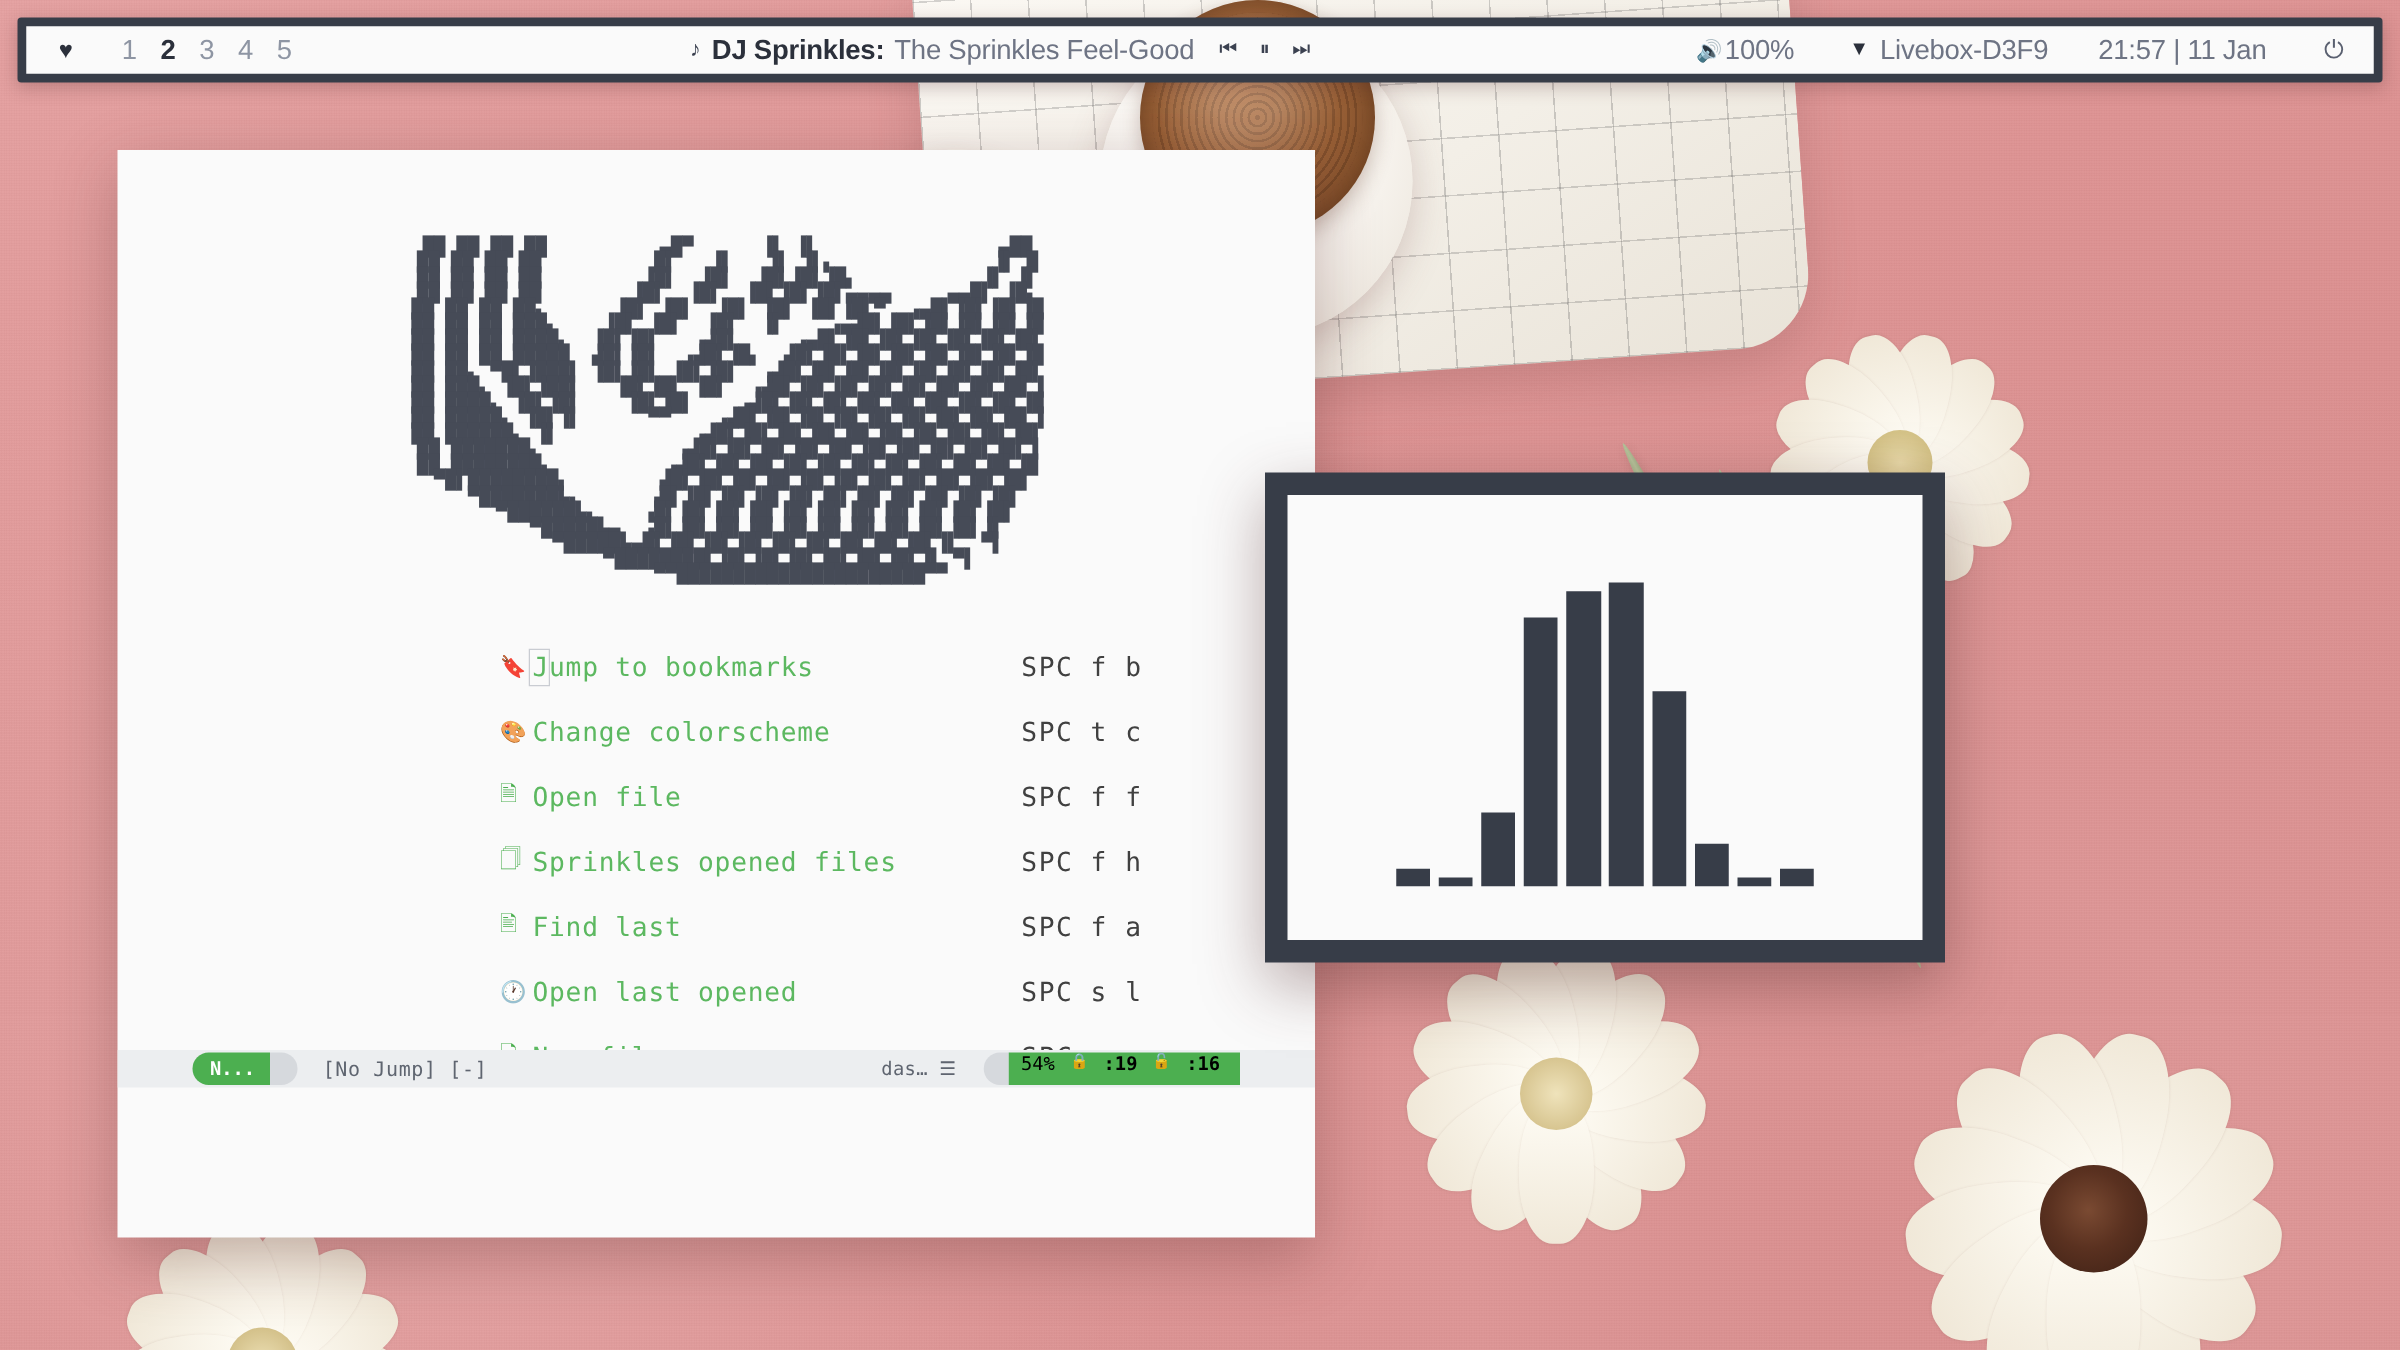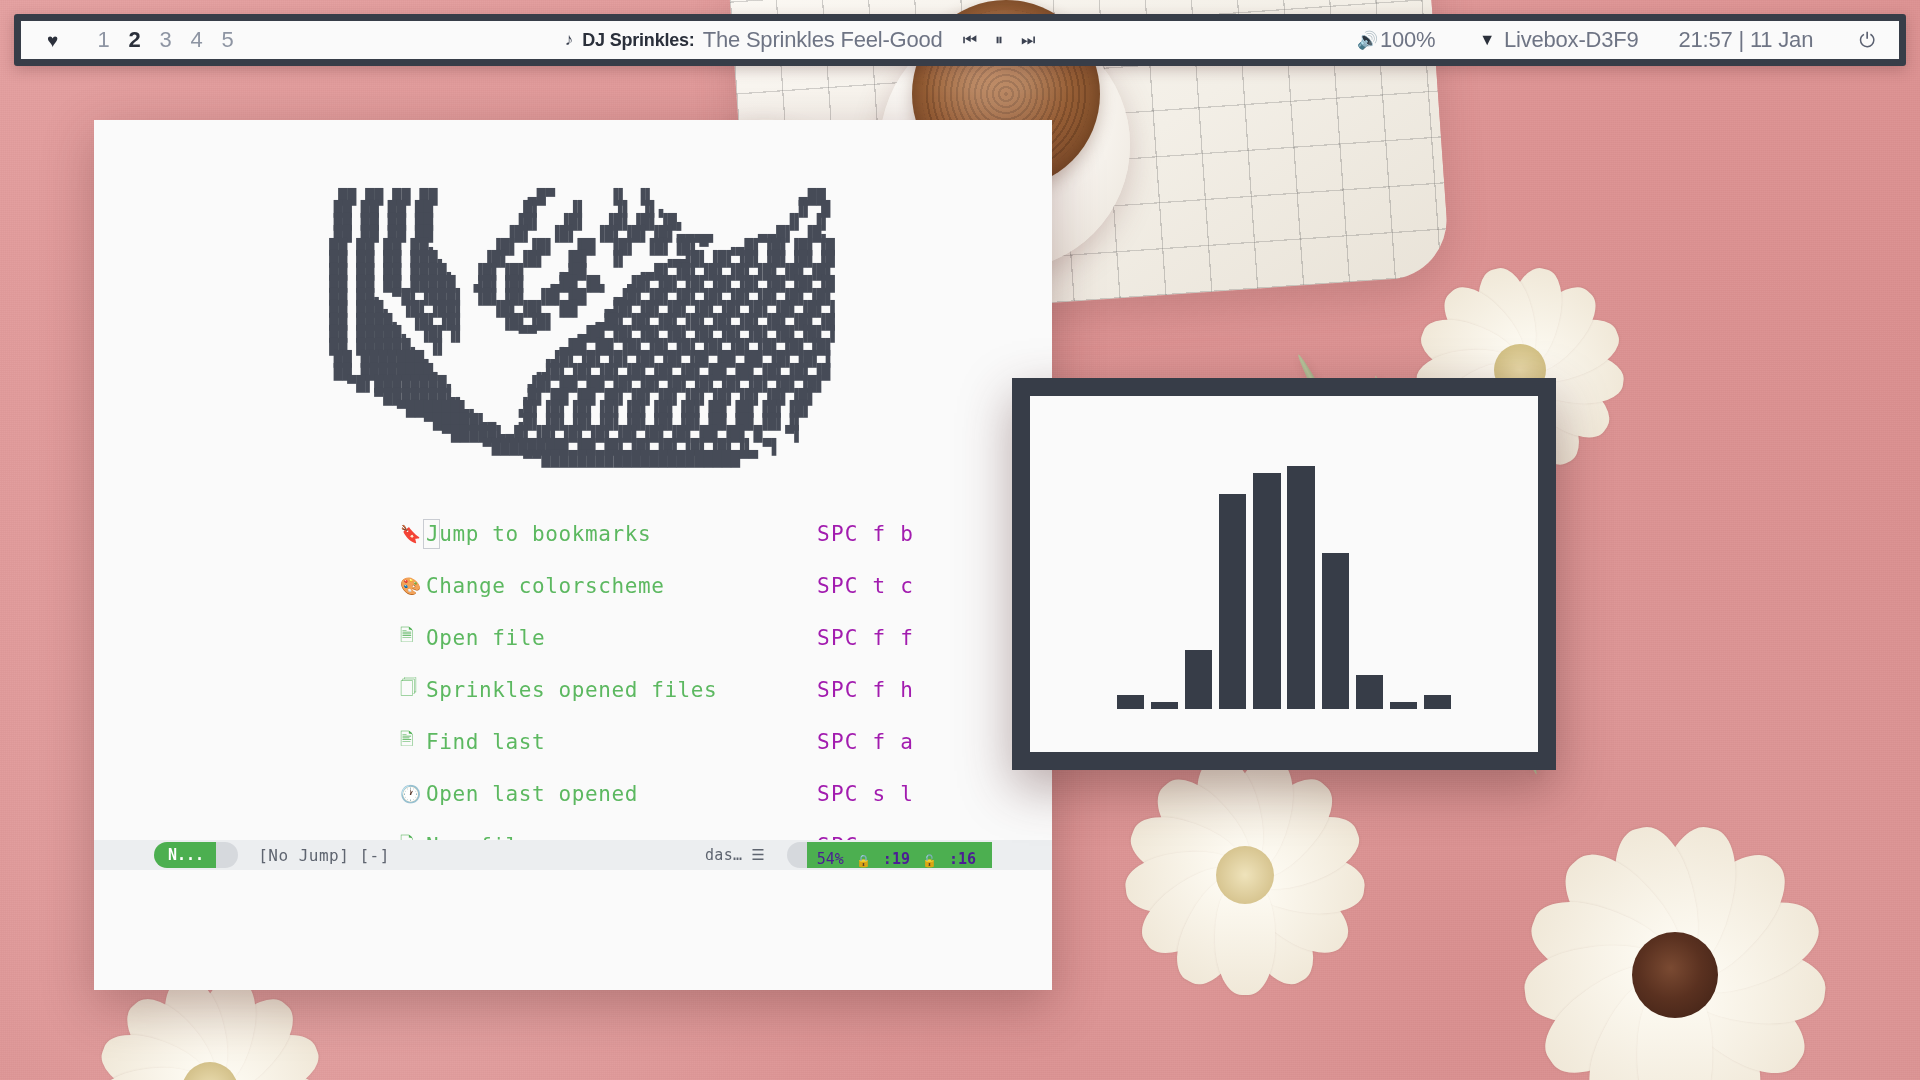--- a/index.html
+++ b/index.html
@@ -126,21 +126,21 @@
     font-size: 22px; letter-spacing: .5px;
     color: #8e95a3; font-weight: 400;
   }
   .ws.active { color: #2b303b; font-weight: 700; }
 
   .tb-center {
     flex: 1; display: flex; align-items: center; justify-content: center;
     gap: 0;
   }
   .note { font-size: 17px; color: #3b4150; margin-right: 9px; }
-  .song-artist { font-size: 18px; font-weight: 700; color: #2b303b; letter-spacing: -.2px; }
+  .song-artist { font-size: 22px; font-weight: 700; color: #2b303b; letter-spacing: -.2px; }
   .song-title { font-size: 22px; font-weight: 400; color: #6e7484; margin-left: 8px; letter-spacing: -.2px; }
   .media-btns { display: flex; align-items: center; gap: 18px; margin-left: 20px; color: #3b4150; }
   .media-btns span { font-size: 16px; line-height: 1; }
 
   .tb-right { display: flex; align-items: center; gap: 0; padding-right: 24px; color: #6e7484; }
   .tb-item { display: flex; align-items: center; font-size: 22px; letter-spacing: -.2px; }
   .tb-vol { margin-right: 44px; }
   .tb-vol .ic { color: #2b303b; font-size: 17px; margin-right: 2px; }
   .tb-net { margin-right: 40px; }
   .tb-net .ic { color: #2b303b; font-size: 16px; margin-right: 9px; }
@@ -185,21 +185,21 @@
   }
   .menu-row .m-label { color: #5cb860; letter-spacing: .6px; flex: 0 0 auto; }
   .menu-row.first .m-label { position: relative; }
   .menu-row.first .m-label::before {
     content: ""; position: absolute; left: -3px; top: -3px;
     width: 15px; height: 28px;
     border: 1px solid #c9ccd2;
   }
   .menu-row .m-key {
     margin-left: auto;
-    color: #a21caf;
+    color: #404040;
     letter-spacing: 1.2px;
     white-space: pre;
   }
   
   #statusline {
     position: absolute; left: 0; bottom: 120px;
     width: 100%; height: 30px;
     display: flex; align-items: center;
     background: #eceef0;
     font-family: "DejaVu Sans Mono", monospace;
@@ -218,22 +218,22 @@
     width: 22px; height: 26px; background: #d6d9dd;
     border-radius: 0 13px 13px 0;
   }
   .sl-file { margin-left: 20px; color: #5f6570; letter-spacing: .5px; }
   .sl-right { margin-left: auto; display: flex; align-items: center; }
   .sl-lsp { color: #5f6570; font-size: 15px; letter-spacing: .3px; }
   .sl-lspicon { margin-left: 9px; color: #5f6570; font-size: 15px; }
   .sl-progress-wrap { display: flex; align-items: center; margin-left: 22px; margin-right: 60px; }
   .sl-prog-head { width: 20px; height: 26px; background: #d6d9dd; border-radius: 13px 0 0 13px; }
   .sl-prog {
-    height: 26px; background: #4caf50; color: #4c1d95;
-    display: flex; align-items: flex-end; gap: 12px;
+    height: 26px; background: #4caf50; color: #000000;
+    display: flex; align-items: flex-start; gap: 12px;
     padding: 0 16px 0 10px; font-size: 15px;
   }
   .sl-prog .pct { font-weight: 400; }
   .sl-prog .pos { font-weight: 700; }
   .sl-prog .mini { font-size: 12px; opacity: .95; }
 
   
   #chartwin {
     position: absolute;
     left: 1012px; top: 378px;

